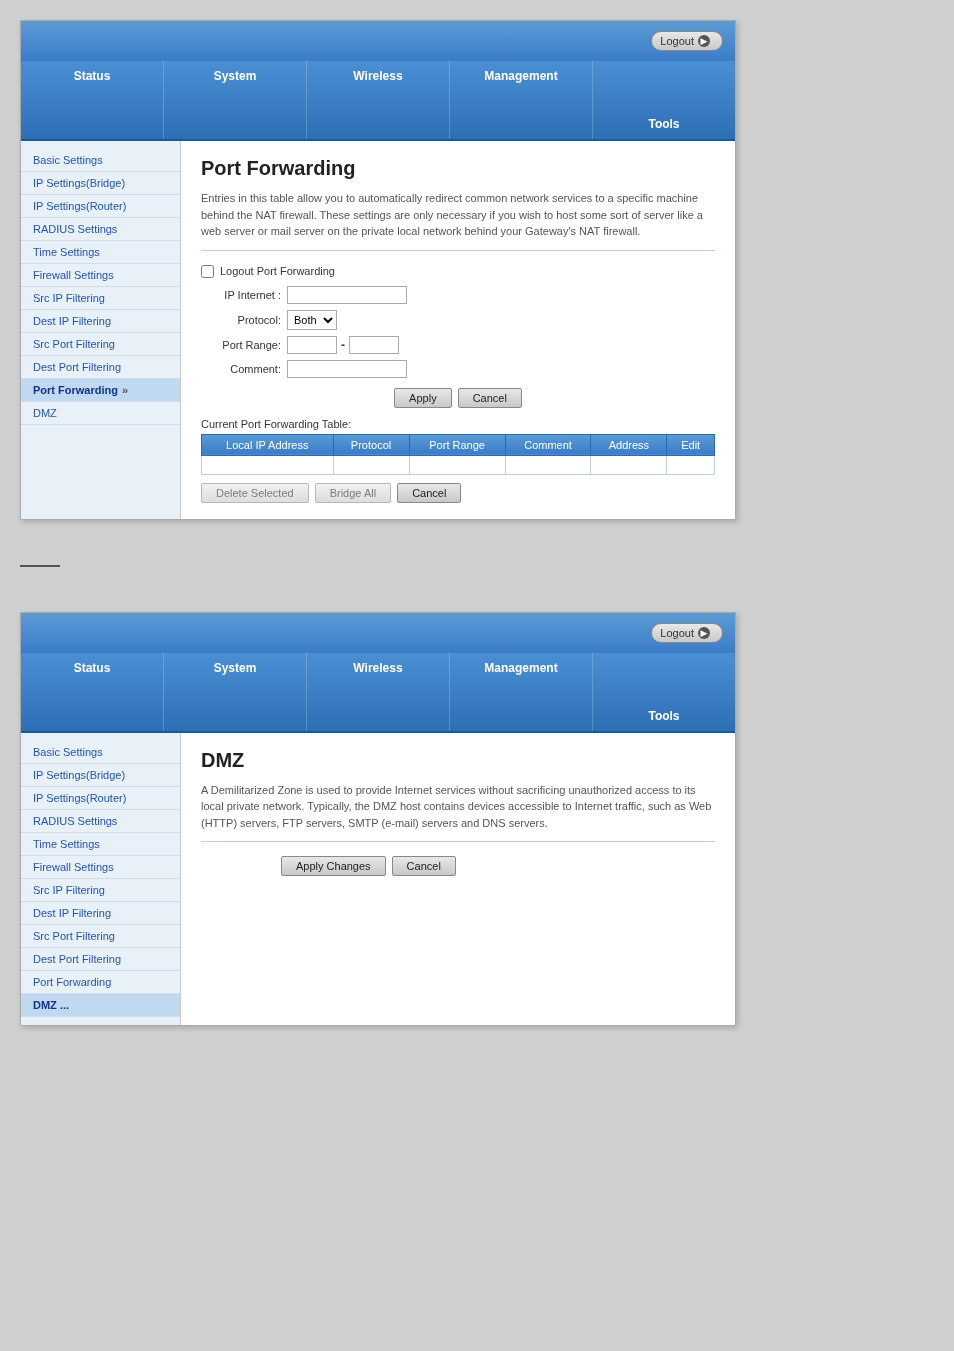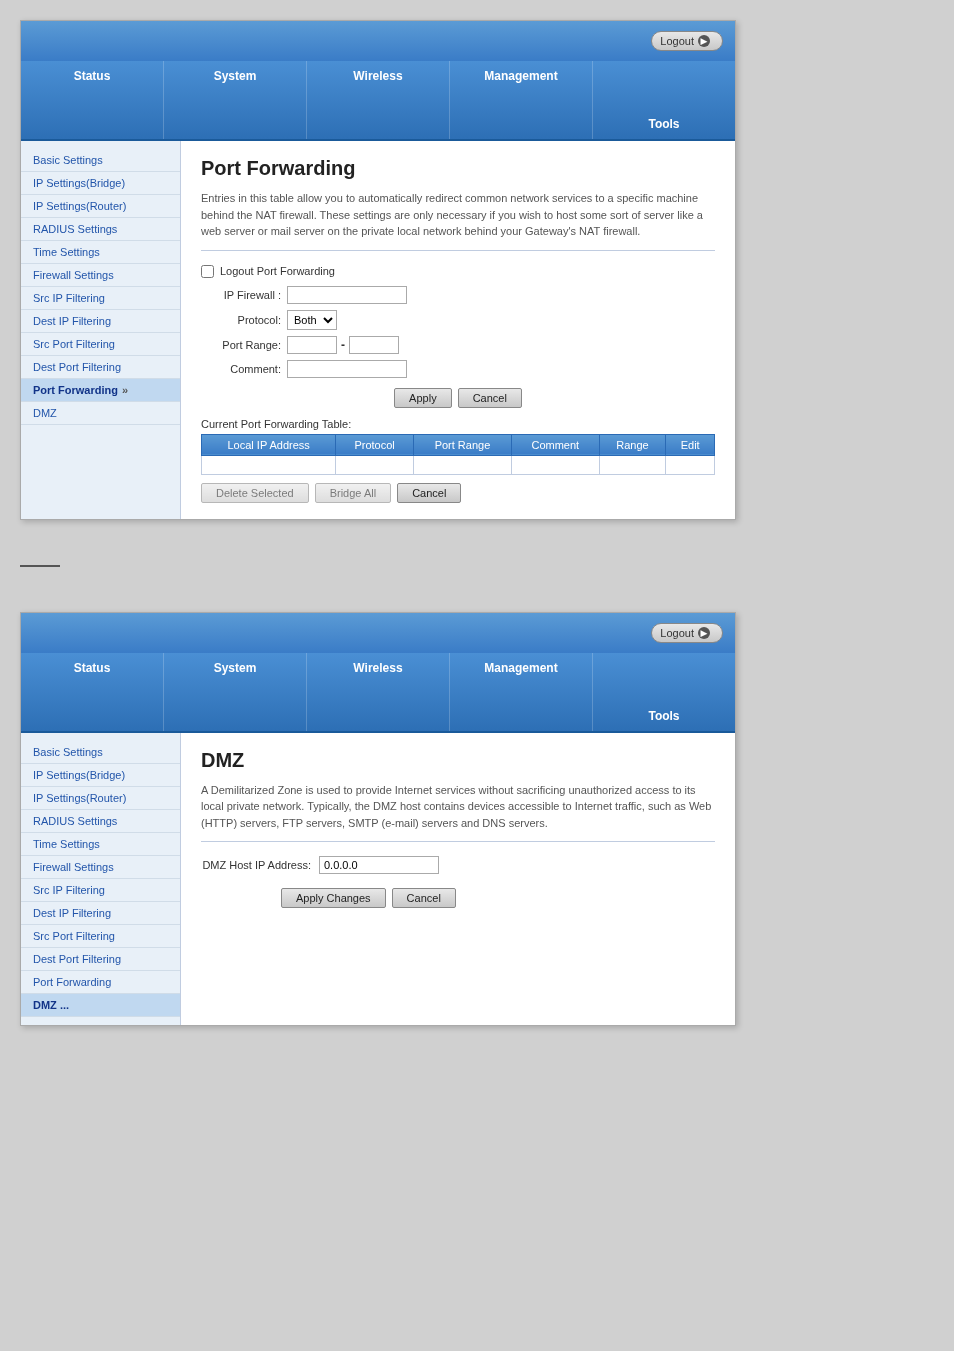--- a/index.html
+++ b/index.html
@@ -323,21 +323,21 @@
       <div class="main-content">
         <div class="content-title">Port Forwarding</div>
         <div class="content-desc">Entries in this table allow you to automatically redirect common network services to a specific machine behind the NAT firewall. These settings are only necessary if you wish to host some sort of server like a web server or mail server on the private local network behind your Gateway's NAT firewall.</div>
 
         <div class="checkbox-row">
           <input type="checkbox" style="">
           <label>Logout Port Forwarding</label>
         </div>
 
         <div class="form-row">
-          <span class="form-label">IP Firewall :</span>
+          <span class="form-label">IP Internet :</span>
           <input type="text" class="form-input" style="">
         </div>
 
         <div class="form-row">
           <span class="form-label">Protocol:</span>
           <select class="form-select">
             <option>Both</option>
             <option>TCP</option>
             <option>UDP</option>
           </select>
@@ -364,21 +364,21 @@
 
         <div class="table-section">
           <div class="table-title">Current Port Forwarding Table:</div>
           <table class="data-table">
             <thead>
               <tr>
                 <th>Local IP Address</th>
                 <th>Protocol</th>
                 <th>Port Range</th>
                 <th>Comment</th>
-                <th>Range</th>
+                <th>Address</th>
                 <th>Edit</th>
               </tr>
             </thead>
             <tbody>
               <tr>
                 <td>&nbsp;</td>
                 <td>&nbsp;</td>
                 <td>&nbsp;</td>
                 <td>&nbsp;</td>
                 <td>&nbsp;</td>
@@ -430,24 +430,20 @@
         <div class="sidebar-item">Dest Port Filtering</div>
         <div class="sidebar-item">Port Forwarding</div>
         <div class="sidebar-item active">DMZ ...</div>
       </div>
 
       <div class="main-content">
         <div class="content-title">DMZ</div>
         <div class="content-desc">A Demilitarized Zone is used to provide Internet services without sacrificing unauthorized access to its local private network. Typically, the DMZ host contains devices accessible to Internet traffic, such as Web (HTTP) servers, FTP servers, SMTP (e-mail) servers and DNS servers.</div>
 
 
-        <div class="dmz-form-row">
-          <span class="dmz-label">DMZ Host IP Address:</span>
-          <input type="text" class="form-input" value="0.0.0.0" style="">
-        </div>
 
         <div class="btn-row" style="justify-content: flex-start; padding-left: 80px; margin-top: 14px;">
           <button class="btn">Apply Changes</button>
           <button class="btn">Cancel</button>
         </div>
       </div>
     </div>
   </div>
 
 </div>

